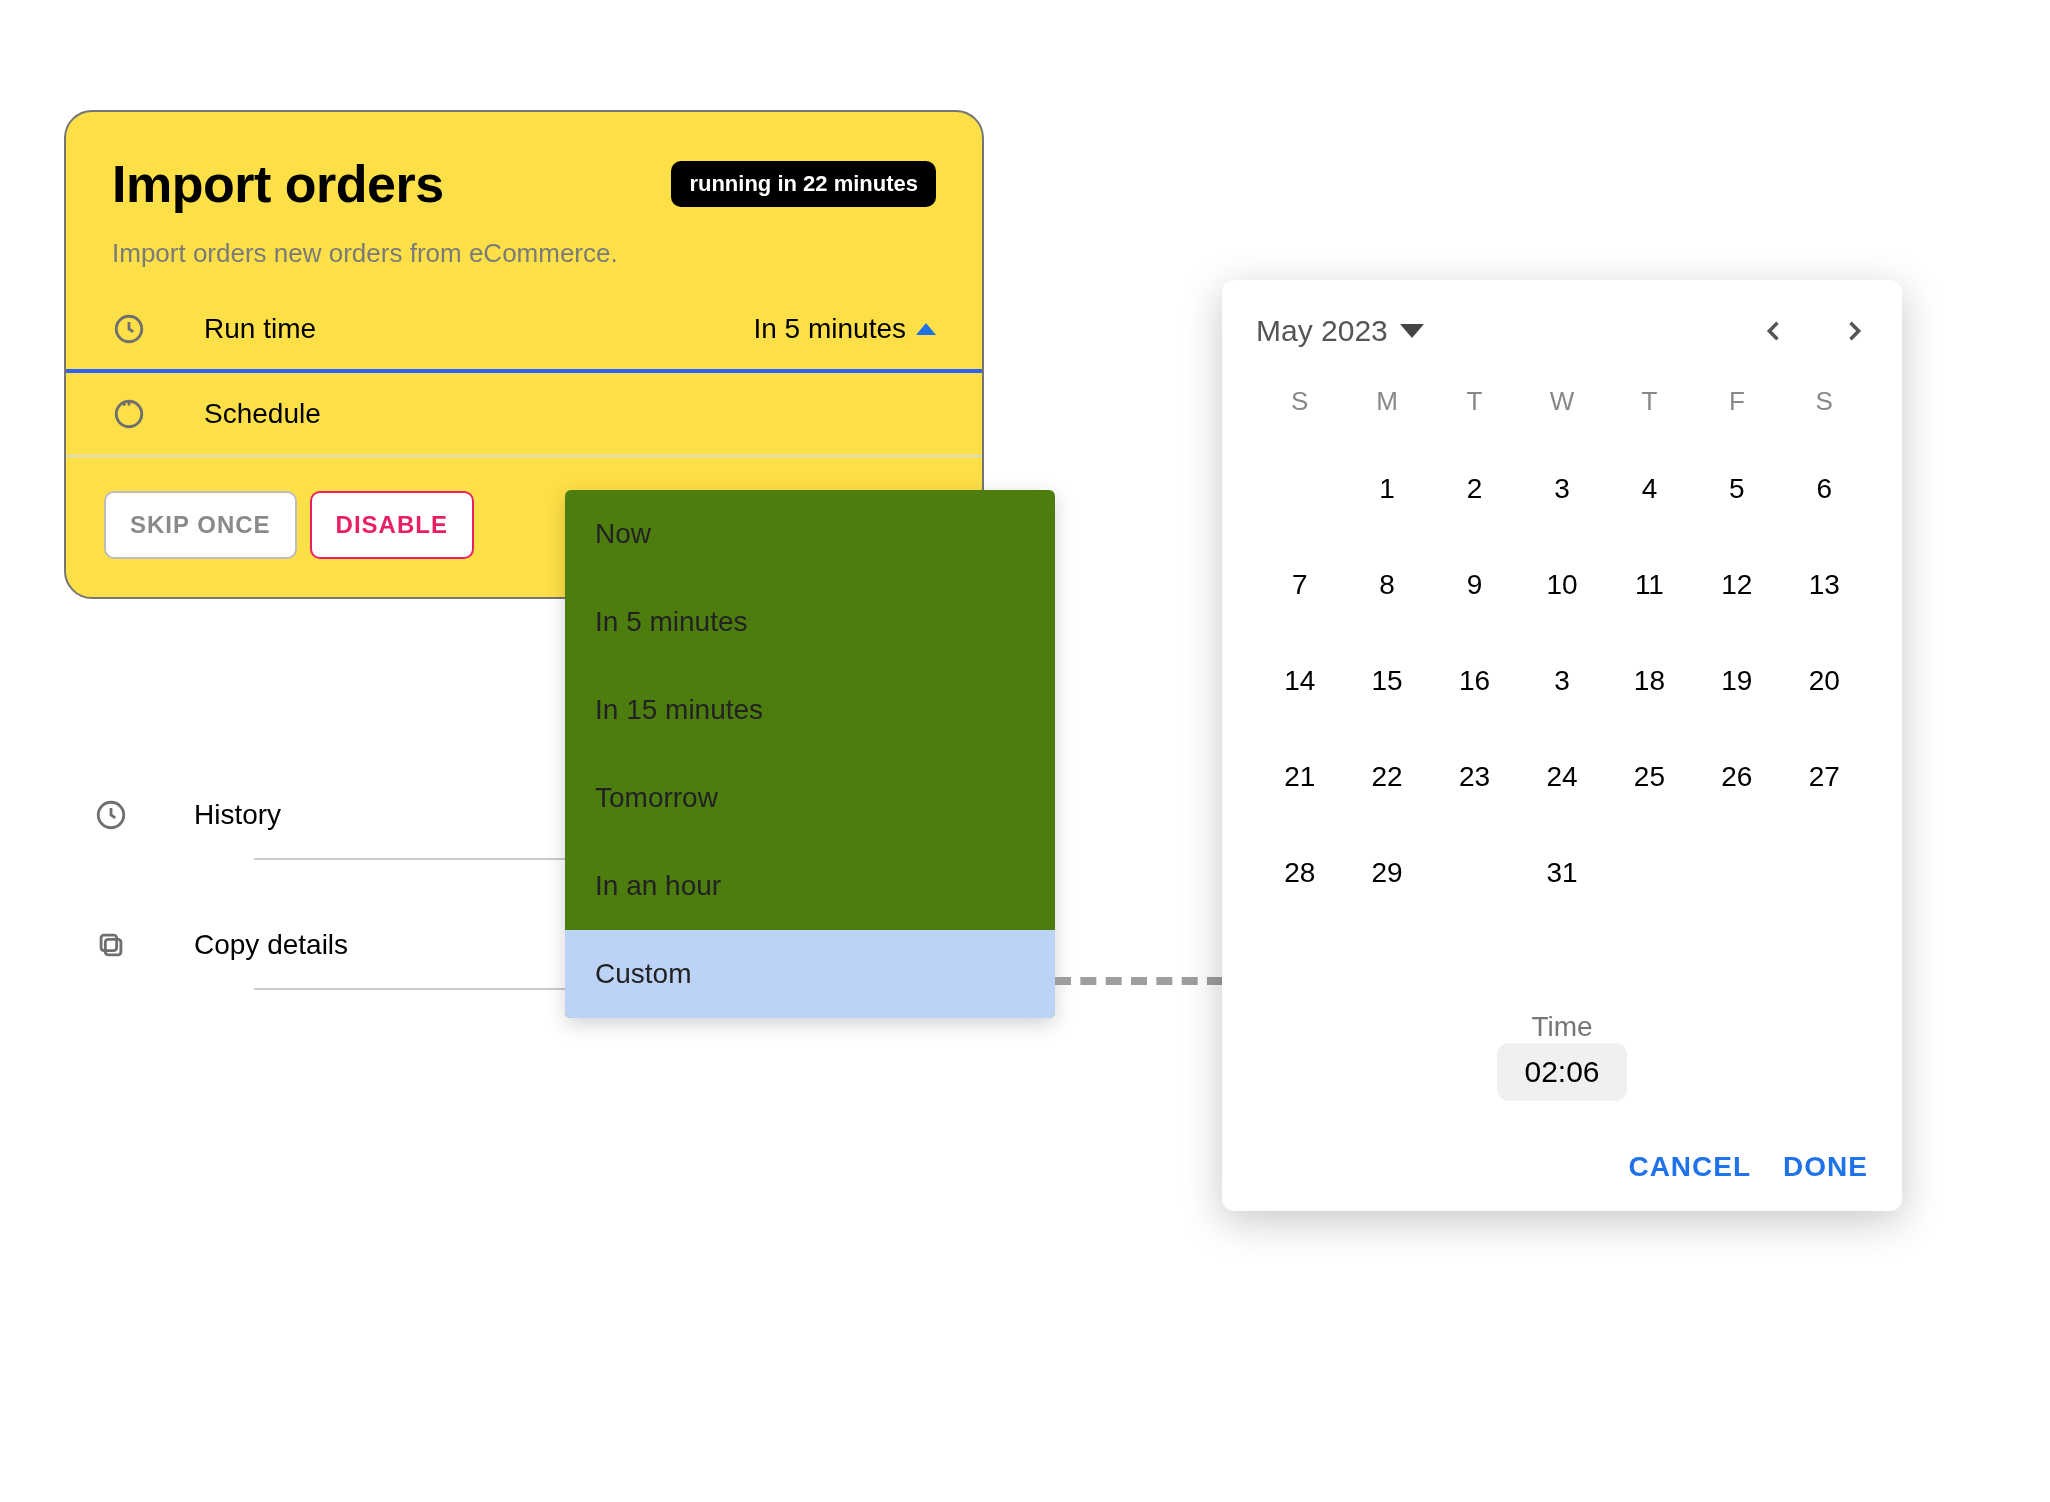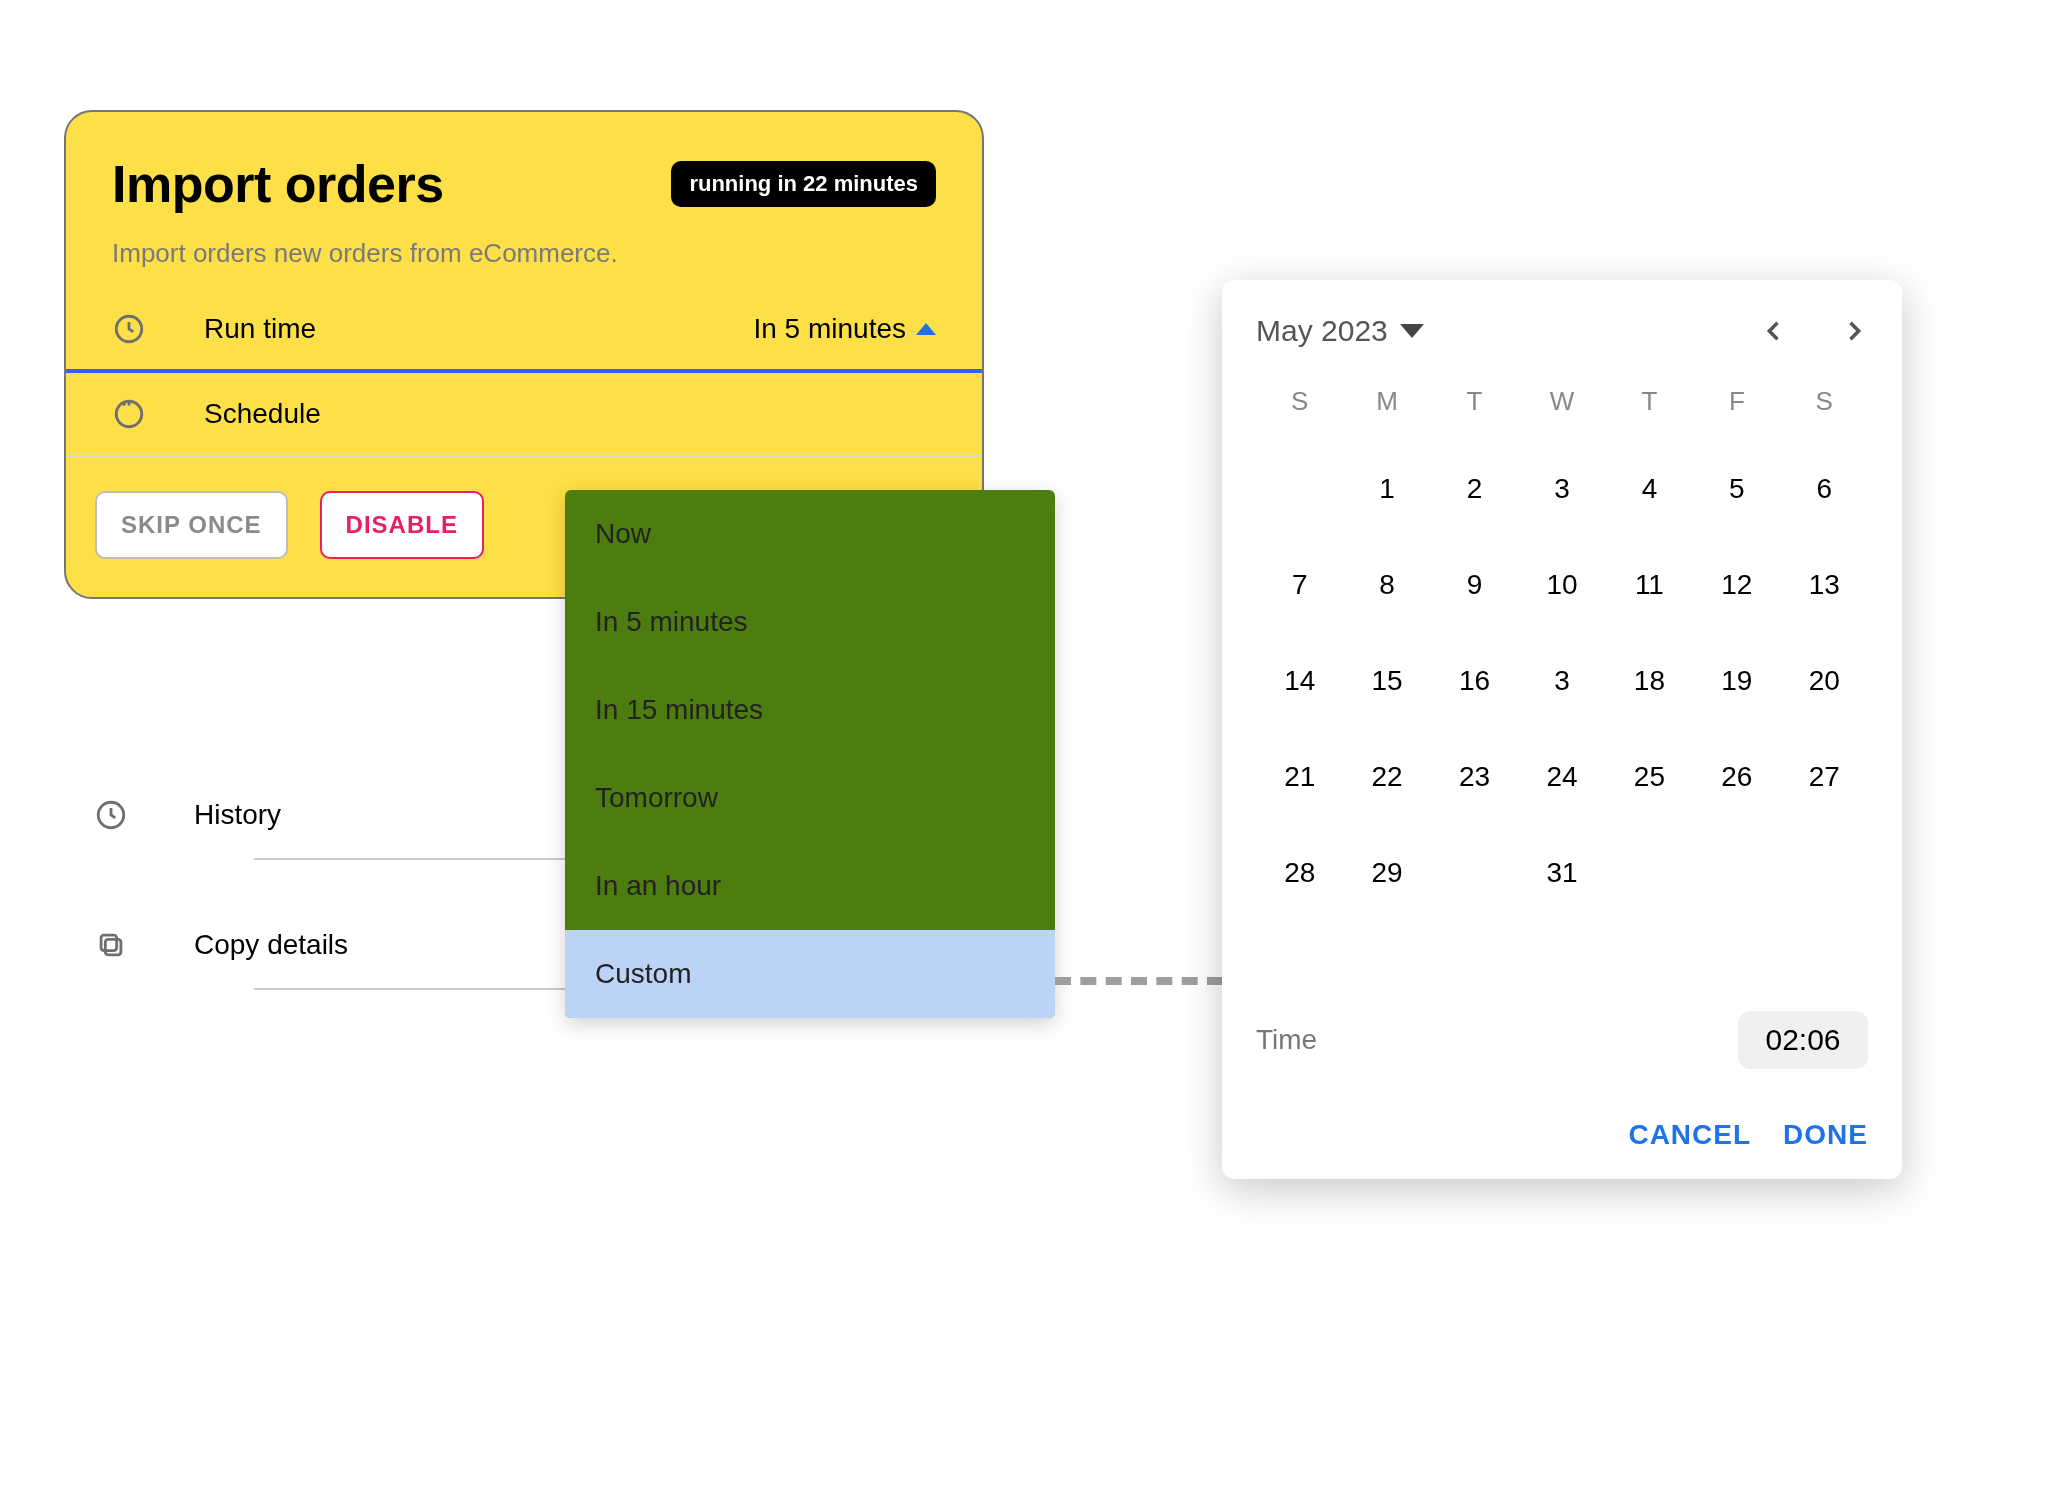--- a/index.html
+++ b/index.html
@@ -77,22 +77,22 @@
 
     .row-runtime {
       border-bottom: 4px solid #2b62ff;
     }
     .row-schedule {
       border-bottom: 2px solid #dcdcdc;
     }
 
     .actions {
       display: flex;
-      gap: 32px;
-      padding: 34px 38px 38px 29px;
+      gap: 13px;
+      padding: 34px 38px 38px 38px;
     }
     .btn {
       font-size: 24px;
       font-weight: 700;
       letter-spacing: 1px;
       padding: 18px 24px;
       border-radius: 10px;
       background: #fff;
       cursor: pointer;
     }
@@ -233,20 +233,21 @@
     }
     .dp-cell.selected span { position: relative; z-index: 1; }
     
     .dp-cell.selected .num { position: relative; z-index: 2; color: #fff; }
 
     .dp-time-row {
       display: flex;
       align-items: center;
       justify-content: space-between;
       margin-top: 110px;
+      flex-direction: column;
     }
     .dp-time-label {
       font-size: 28px;
       color: #777;
     }
     .dp-time-input {
       font-size: 30px;
       font-family: inherit;
       background: #eef0f2;
       border-radius: 12px;

